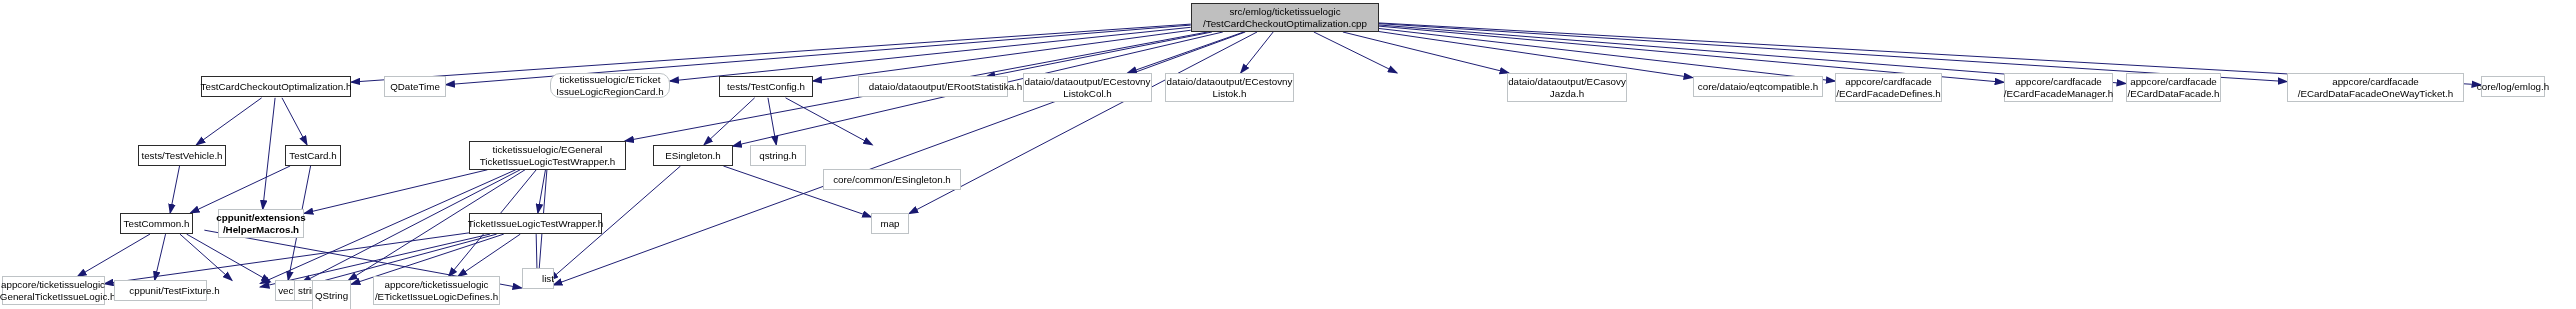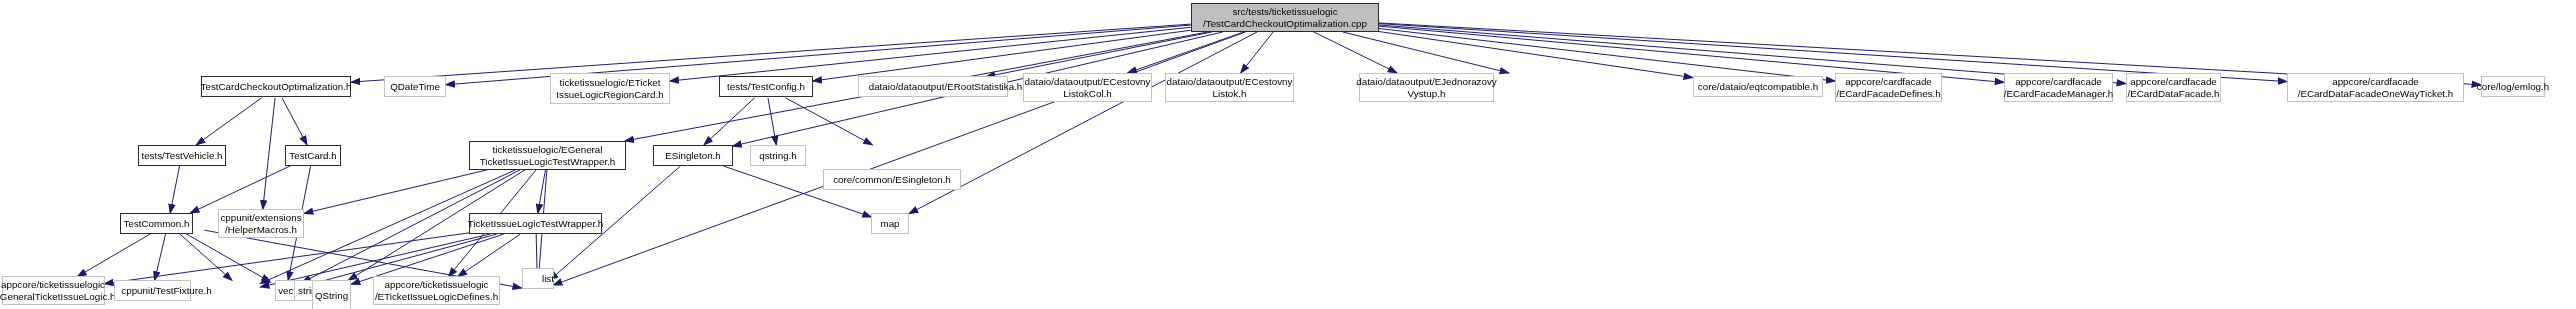--- a/index.html
+++ b/index.html
@@ -98,50 +98,50 @@
       <line x1="687.4" y1="309.0" x2="605.0" y2="365.0" stroke="#191970" stroke-width="1.3" marker-end="url(#arrowhead)"></line>
       <line x1="708.3" y1="309.0" x2="709.7" y2="370.0" stroke="#191970" stroke-width="1.3" marker-end="url(#arrowhead)"></line>
       <line x1="620.0" y1="307.3" x2="138.0" y2="374.5" stroke="#191970" stroke-width="1.3" marker-end="url(#arrowhead)"></line>
       <line x1="198.1" y1="309.0" x2="102.4" y2="365.0" stroke="#191970" stroke-width="1.3" marker-end="url(#arrowhead)"></line>
       <line x1="218.7" y1="309.0" x2="204.3" y2="370.0" stroke="#191970" stroke-width="1.3" marker-end="url(#arrowhead)"></line>
       <line x1="237.7" y1="309.0" x2="306.3" y2="370.0" stroke="#191970" stroke-width="1.3" marker-end="url(#arrowhead)"></line>
       <line x1="246.5" y1="309.0" x2="357.0" y2="372.0" stroke="#191970" stroke-width="1.3" marker-end="url(#arrowhead)"></line>
       <line x1="270.0" y1="303.8" x2="689.0" y2="380.2" stroke="#191970" stroke-width="1.3" marker-end="url(#arrowhead)"></line>
     </svg>
 <div class="node node-root" style="left: 1191px; top: 3px; width: 188px; height: 29px;">
-      <span>src/tests/ticketissuelogic</span>
+      <span>src/emlog/ticketissuelogic</span>
       <span>/TestCardCheckoutOptimalization.cpp</span>
     </div>
     <div class="node node-doc" style="left: 201px; top: 76px; width: 150px; height: 21px;">
       <span>TestCardCheckoutOptimalization.h</span>
     </div>
     <div class="node node-plain" style="left: 384px; top: 76px; width: 62px; height: 21px;">
       <span>QDateTime</span>
     </div>
-    <div class="node node-plain" style="left: 550px; top: 73px; width: 120px; height: 31px;">
+    <div class="node node-plain" style="left: 550px; top: 73px; width: 120px; height: 25px; border-radius: 10px;">
       <span>ticketissuelogic/ETicket</span>
       <span>IssueLogicRegionCard.h</span>
     </div>
     <div class="node node-doc" style="left: 719px; top: 76px; width: 94px; height: 21px;">
       <span>tests/TestConfig.h</span>
     </div>
     <div class="node node-plain" style="left: 858px; top: 76px; width: 150px; height: 21px; padding-left: 25px;">
       <span>dataio/dataoutput/ERootStatistika.h</span>
     </div>
     <div class="node node-plain" style="left: 1023px; top: 73px; width: 129px; height: 29px;">
       <span>dataio/dataoutput/ECestovny</span>
       <span>ListokCol.h</span>
     </div>
     <div class="node node-plain" style="left: 1165px; top: 73px; width: 129px; height: 29px;">
       <span>dataio/dataoutput/ECestovny</span>
       <span>Listok.h</span>
     </div>
-    <div class="node node-plain" style="left: 1359px; top: 73px; width: 135px; height: 29px;">
-      <span>dataio/dataoutput/EJednorazovy</span>
-      <span>Vystup.h</span>
+    <div class="node node-plain" style="left: 1507px; top: 73px; width: 120px; height: 29px;">
+      <span>dataio/dataoutput/ECasovy</span>
+      <span>Jazda.h</span>
     </div>
     <div class="node node-plain" style="left: 1693px; top: 76px; width: 130px; height: 21px;">
       <span>core/dataio/eqtcompatible.h</span>
     </div>
     <div class="node node-plain" style="left: 1835px; top: 73px; width: 107px; height: 29px;">
       <span>appcore/cardfacade</span>
       <span>/ECardFacadeDefines.h</span>
     </div>
     <div class="node node-plain" style="left: 2004px; top: 73px; width: 109px; height: 29px;">
       <span>appcore/cardfacade</span>
@@ -173,35 +173,35 @@
     </div>
     <div class="node node-plain" style="left: 750px; top: 145px; width: 56px; height: 21px;">
       <span>qstring.h</span>
     </div>
     <div class="node node-plain" style="left: 823px; top: 145px; width: 138px; height: 21px; margin-top: 24px;">
       <span>core/common/ESingleton.h</span>
     </div>
     <div class="node node-doc" style="left: 120px; top: 213px; width: 73px; height: 21px;">
       <span>TestCommon.h</span>
     </div>
-    <div class="node node-plain" style="left: 218px; top: 209px; width: 86px; height: 29px;">
+    <div class="node node-plain" style="left: 218px; top: 209px; width: 86px; height: 29px; font-weight: bold;">
       <span>cppunit/extensions</span>
       <span>/HelperMacros.h</span>
     </div>
     <div class="node node-doc" style="left: 469px; top: 213px; width: 133px; height: 21px;">
       <span>TicketIssueLogicTestWrapper.h</span>
     </div>
     <div class="node node-plain" style="left: 871px; top: 213px; width: 38px; height: 21px; text-align: right;">
       <span>map</span>
     </div>
     <div class="node node-plain" style="left: 1.5px; top: 276px; width: 103px; height: 29px;">
       <span>appcore/ticketissuelogic</span>
       <span>/EGeneralTicketIssueLogic.h</span>
     </div>
-    <div class="node node-plain" style="left: 114px; top: 280px; width: 77px; height: 21px; padding-left: 28px;">
+    <div class="node node-plain" style="left: 114px; top: 280px; width: 93px; height: 21px; padding-left: 28px;">
       <span>cppunit/TestFixture.h</span>
     </div>
     <div class="node node-plain" style="left: 227px; top: 280px; width: 33px; height: 21px; margin-left: 48px;">
       <span>vector</span>
     </div>
     <div class="node node-plain" style="left: 270px; top: 280px; width: 32px; height: 21px; margin-left: 24px;">
       <span>string</span>
     </div>
     <div class="node node-plain" style="left: 312px; top: 280px; width: 39px; height: 31px;">
       <span>QString</span>

